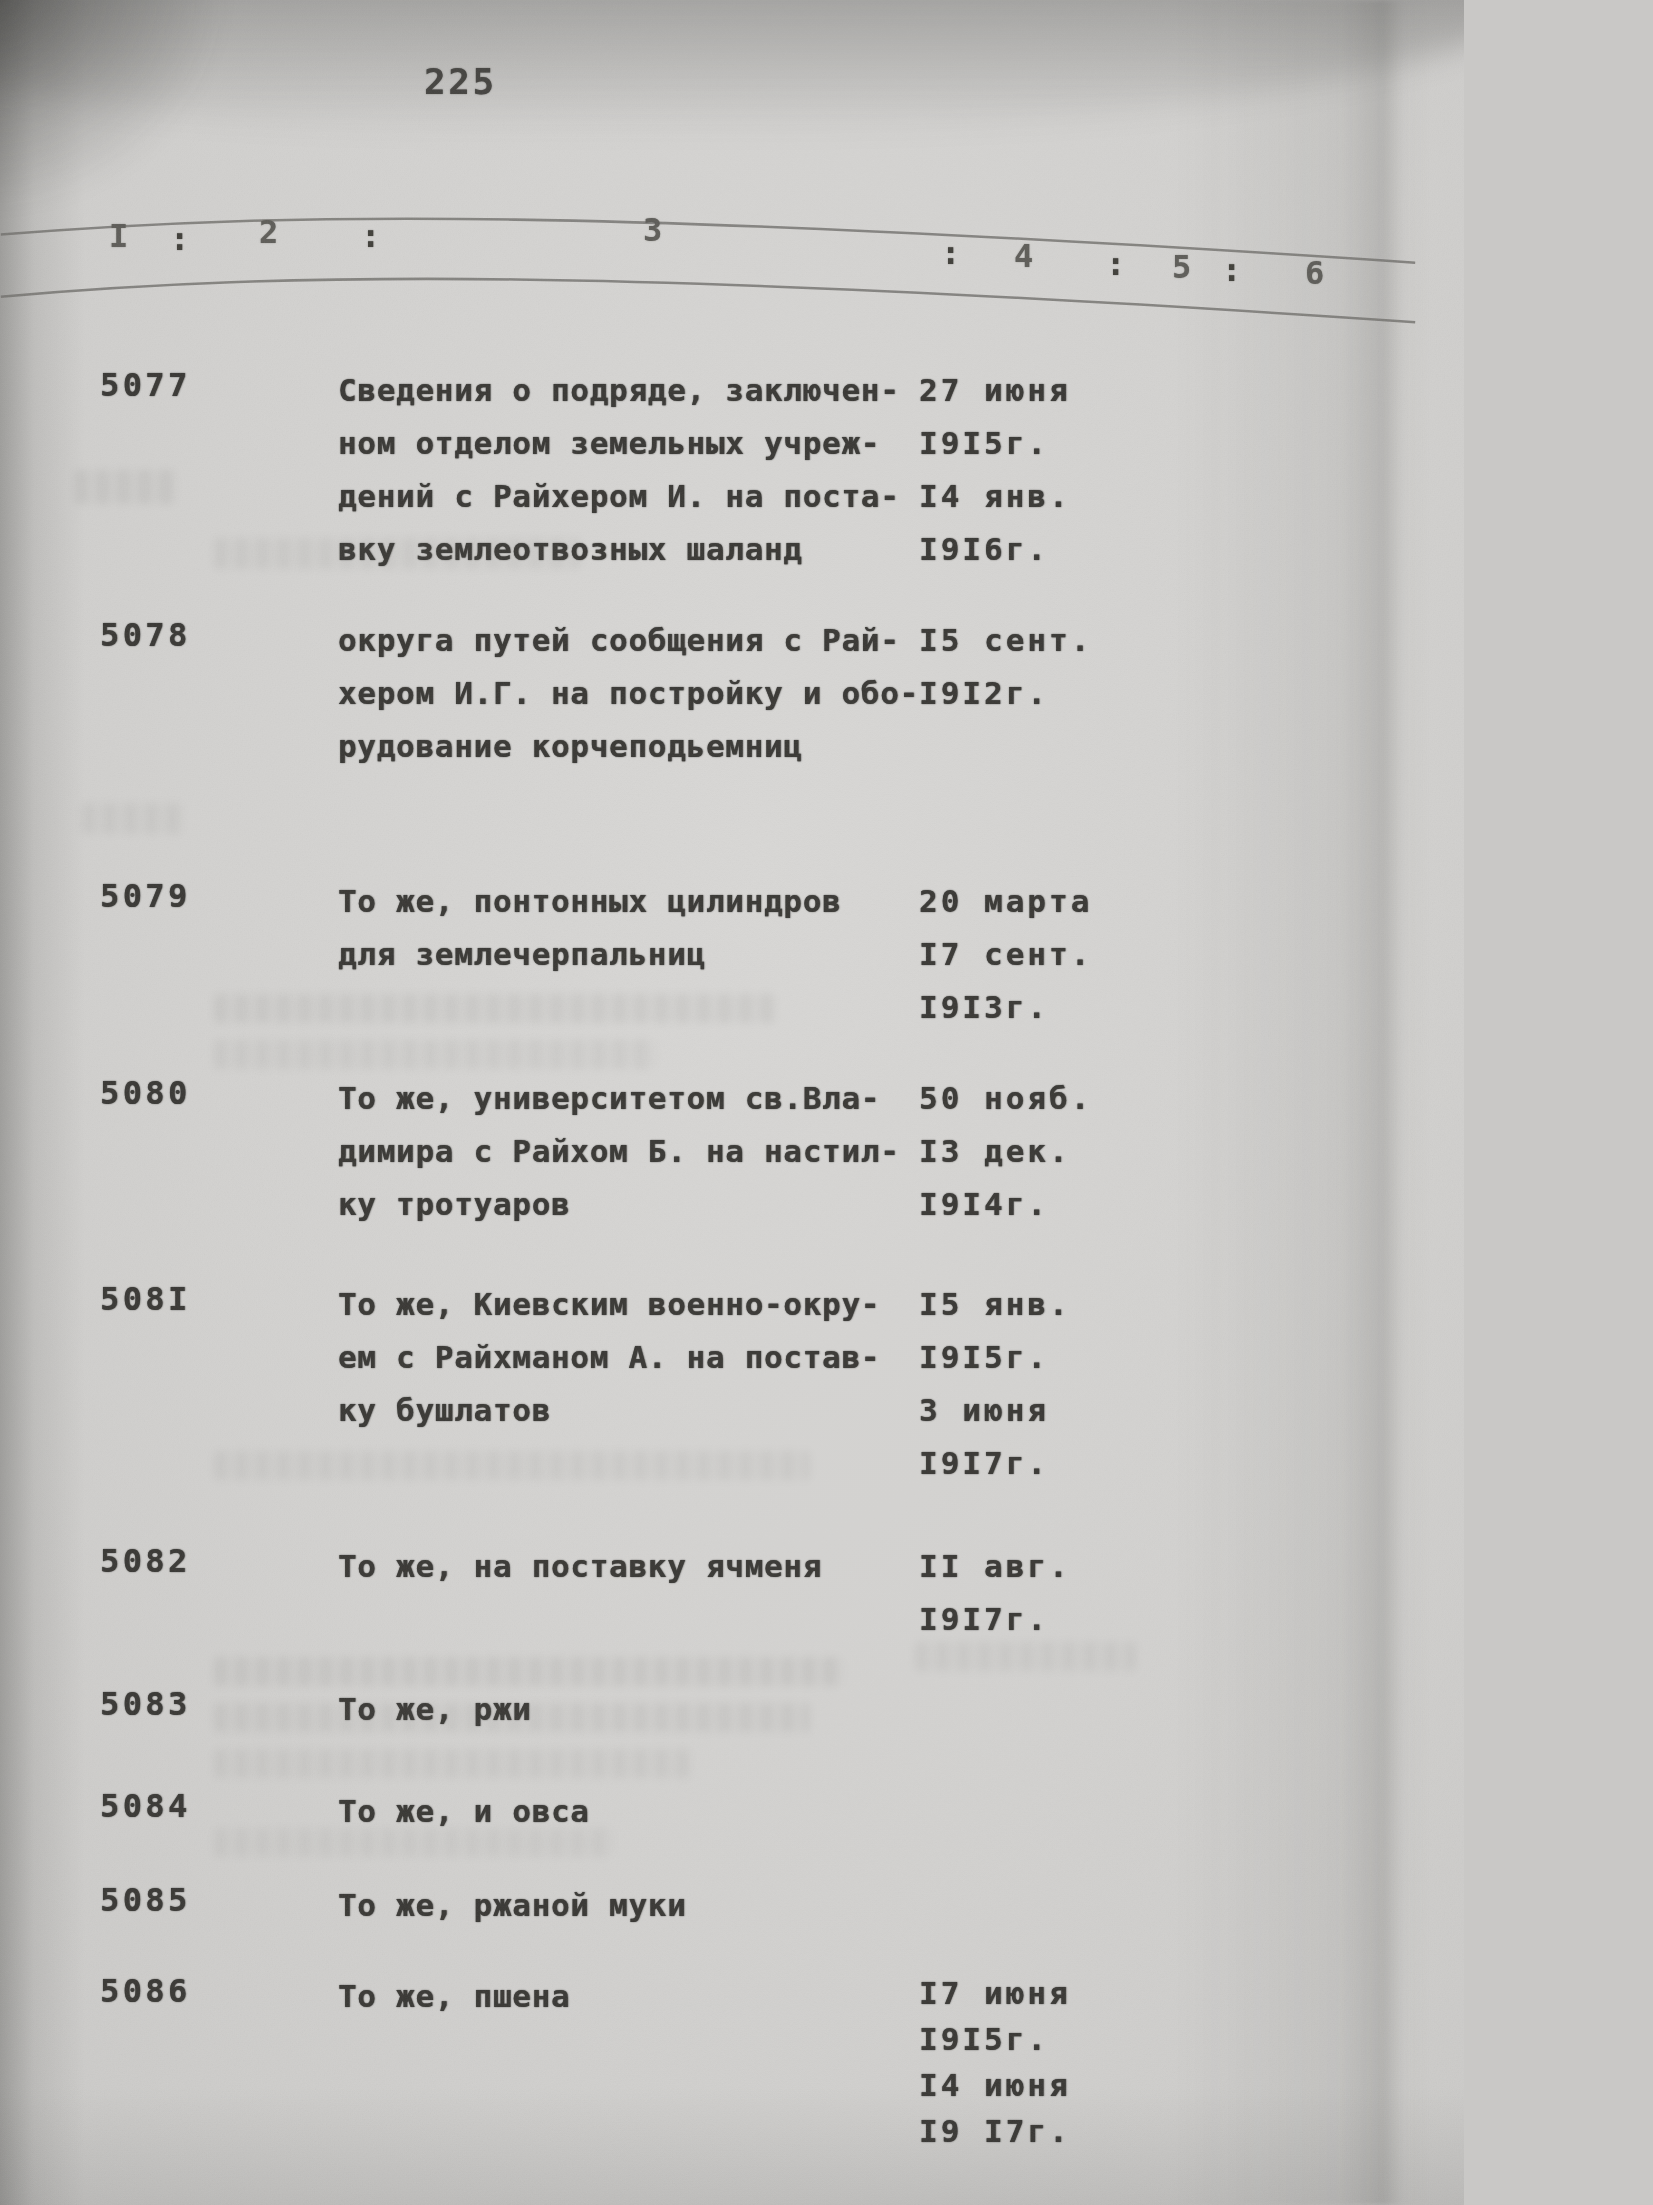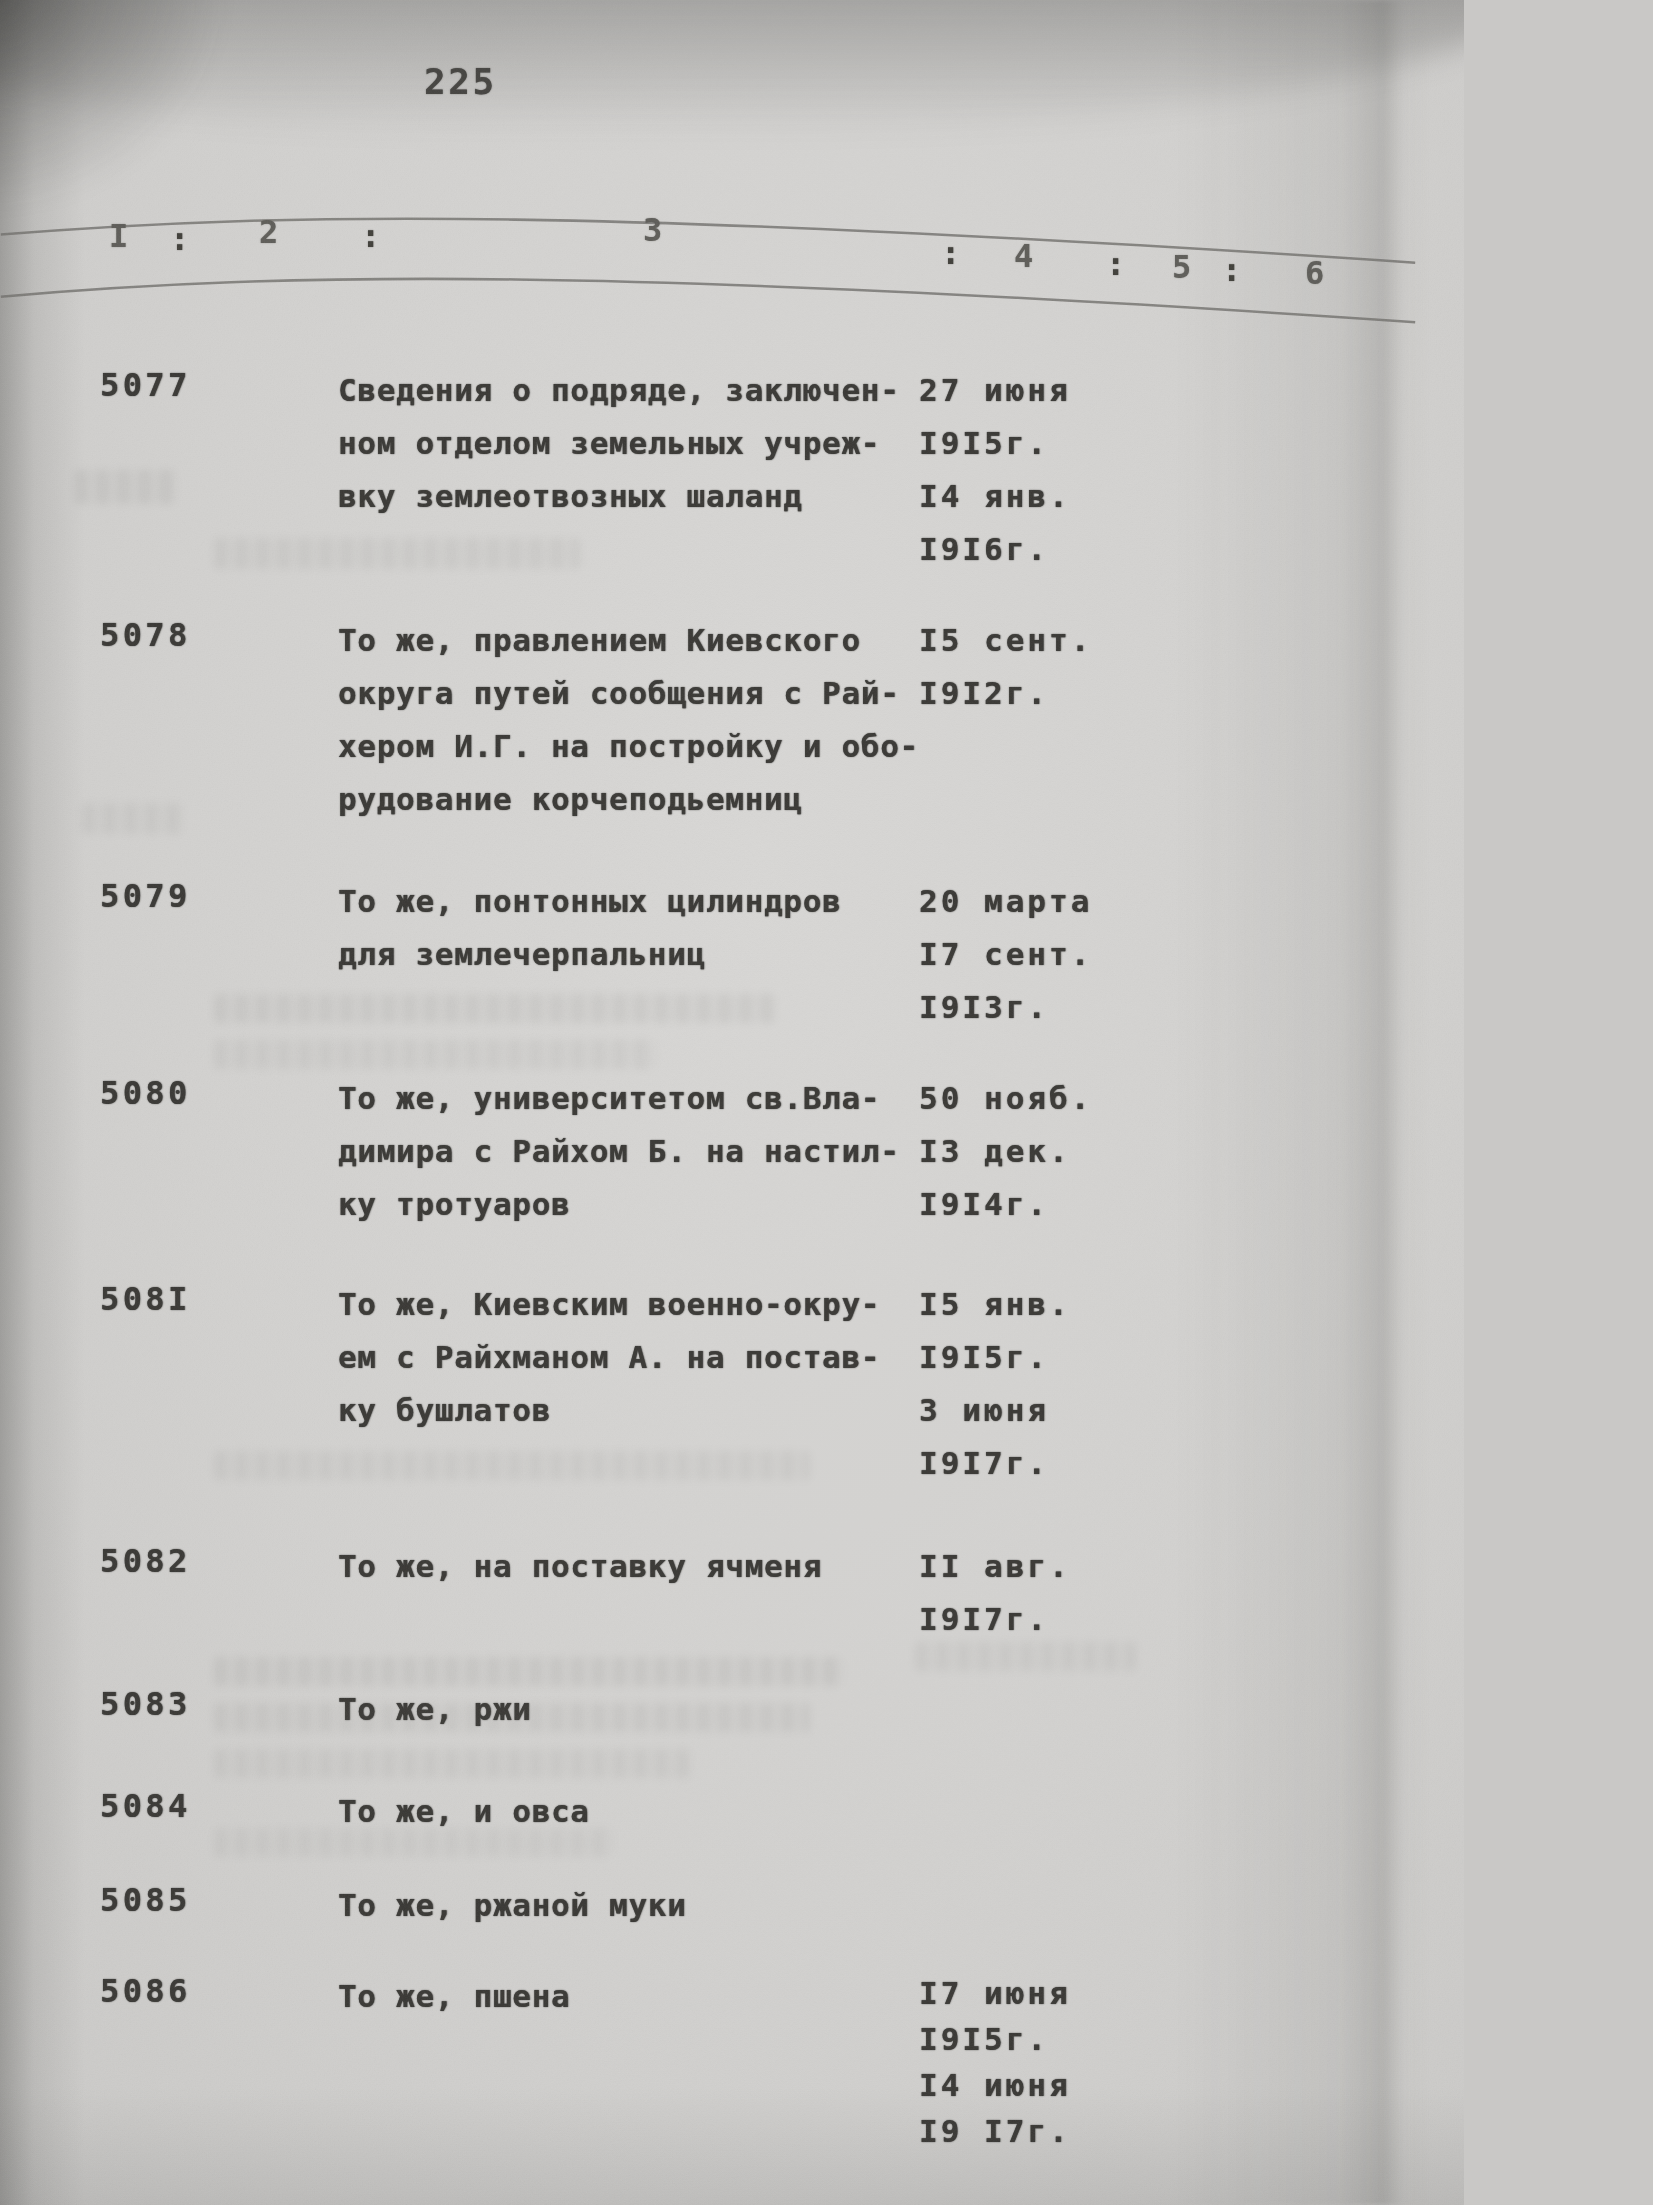--- a/index.html
+++ b/index.html
@@ -96,26 +96,26 @@
       <span class="hdr-cell hdr-digit" style="left: 1014px; top: 240px;">4</span>
       <span class="hdr-cell hdr-colon" style="left: 1106px; top: 248px;">:</span>
       <span class="hdr-cell hdr-digit" style="left: 1172px; top: 251px;">5</span>
       <span class="hdr-cell hdr-colon" style="left: 1222px; top: 254px;">:</span>
       <span class="hdr-cell hdr-digit" style="left: 1305px; top: 257px;">6</span>
     </div>
 
   <div id="entries">
       <div class="entry" style="top: 364px;">
         <span class="num ink">5077</span>
-        <div class="desc ink"><div>Сведения о подряде, заключен-</div><div>ном отделом земельных учреж-</div><div>вку землеотвозных шаланд</div></div>
+        <div class="desc ink"><div>Сведения о подряде, заключен-</div><div>ном отделом земельных учреж-</div><div>дений с Райхером И. на поста-</div><div>вку землеотвозных шаланд</div></div>
         <div class="dates ink"><div>27 июня</div><div>I9I5г.</div><div>I4 янв.</div><div>I9I6г.</div></div>
       </div>
       <div class="entry" style="top: 614px;">
         <span class="num ink">5078</span>
-        <div class="desc ink"><div>То же, правлением Киевского</div><div>округа путей сообщения с Рай-</div><div>хером И.Г. на постройку и обо-</div><div>рудование корчеподьемниц</div></div>
+        <div class="desc ink"><div>округа путей сообщения с Рай-</div><div>хером И.Г. на постройку и обо-</div><div>рудование корчеподьемниц</div></div>
         <div class="dates ink"><div>I5 сент.</div><div>I9I2г.</div></div>
       </div>
       <div class="entry" style="top: 875px;">
         <span class="num ink">5079</span>
         <div class="desc ink"><div>То же, понтонных цилиндров</div><div>для землечерпальниц</div></div>
         <div class="dates ink"><div>20 марта</div><div>I7 сент.</div><div>I9I3г.</div></div>
       </div>
       <div class="entry" style="top: 1072px;">
         <span class="num ink">5080</span>
         <div class="desc ink"><div>То же, университетом св.Вла-</div><div>димира с Райхом Б. на настил-</div><div>ку тротуаров</div></div>

